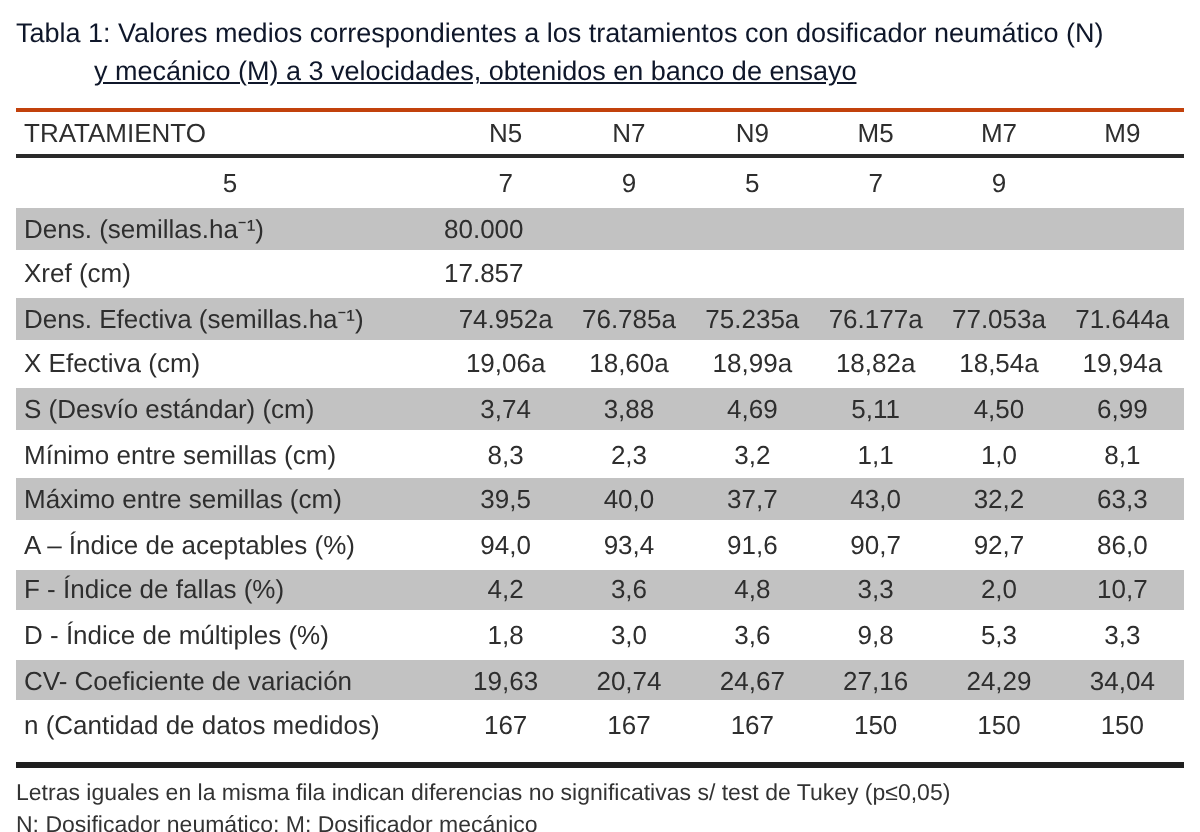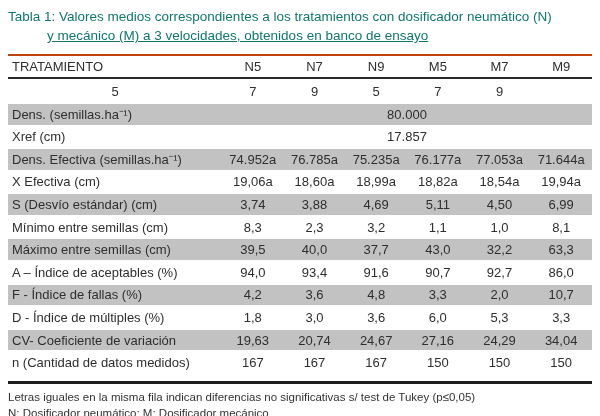--- a/index.html
+++ b/index.html
@@ -17,21 +17,21 @@
   .page {
     box-sizing: border-box;
     width: 600px;
     height: 416px;
     padding: 7px 8px 0 8px;
   }
   
   .title {
     font-size: 13.5px;
     line-height: 1.42;
-    color: #0f766e;
+    color: #0f172a;
   }
   .title .t-line2 {
     margin-left: 39px;
     text-decoration: underline;
   }
   
   .tbl {
     margin-top: 9px;
     width: 584px;
     border-top: 2px solid #c2410c;
@@ -62,21 +62,21 @@
   }
   .cell.label {
     padding-left: 4px;
     text-align: left;
   }
   .cell.val {
     text-align: center;
   }
   .cell.span6 {
     grid-column: 2 / 8;
-    text-align: center;
+    text-align: left;
   }
   
   .footnotes {
     margin-top: 5px;
     font-size: 11.5px;
     line-height: 1.4;
     color: #333333;
   }
 </style>
 </head>
@@ -177,21 +177,21 @@
           <div class="cell val">4,8</div>
           <div class="cell val">3,3</div>
           <div class="cell val">2,0</div>
           <div class="cell val">10,7</div>
         </div>
         <div class="row">
           <div class="cell label">D - Índice de múltiples (%)</div>
           <div class="cell val">1,8</div>
           <div class="cell val">3,0</div>
           <div class="cell val">3,6</div>
-          <div class="cell val">6,0</div>
+          <div class="cell val">9,8</div>
           <div class="cell val">5,3</div>
           <div class="cell val">3,3</div>
         </div>
         <div class="row shaded">
           <div class="cell label">CV- Coeficiente de variación</div>
           <div class="cell val">19,63</div>
           <div class="cell val">20,74</div>
           <div class="cell val">24,67</div>
           <div class="cell val">27,16</div>
           <div class="cell val">24,29</div>

